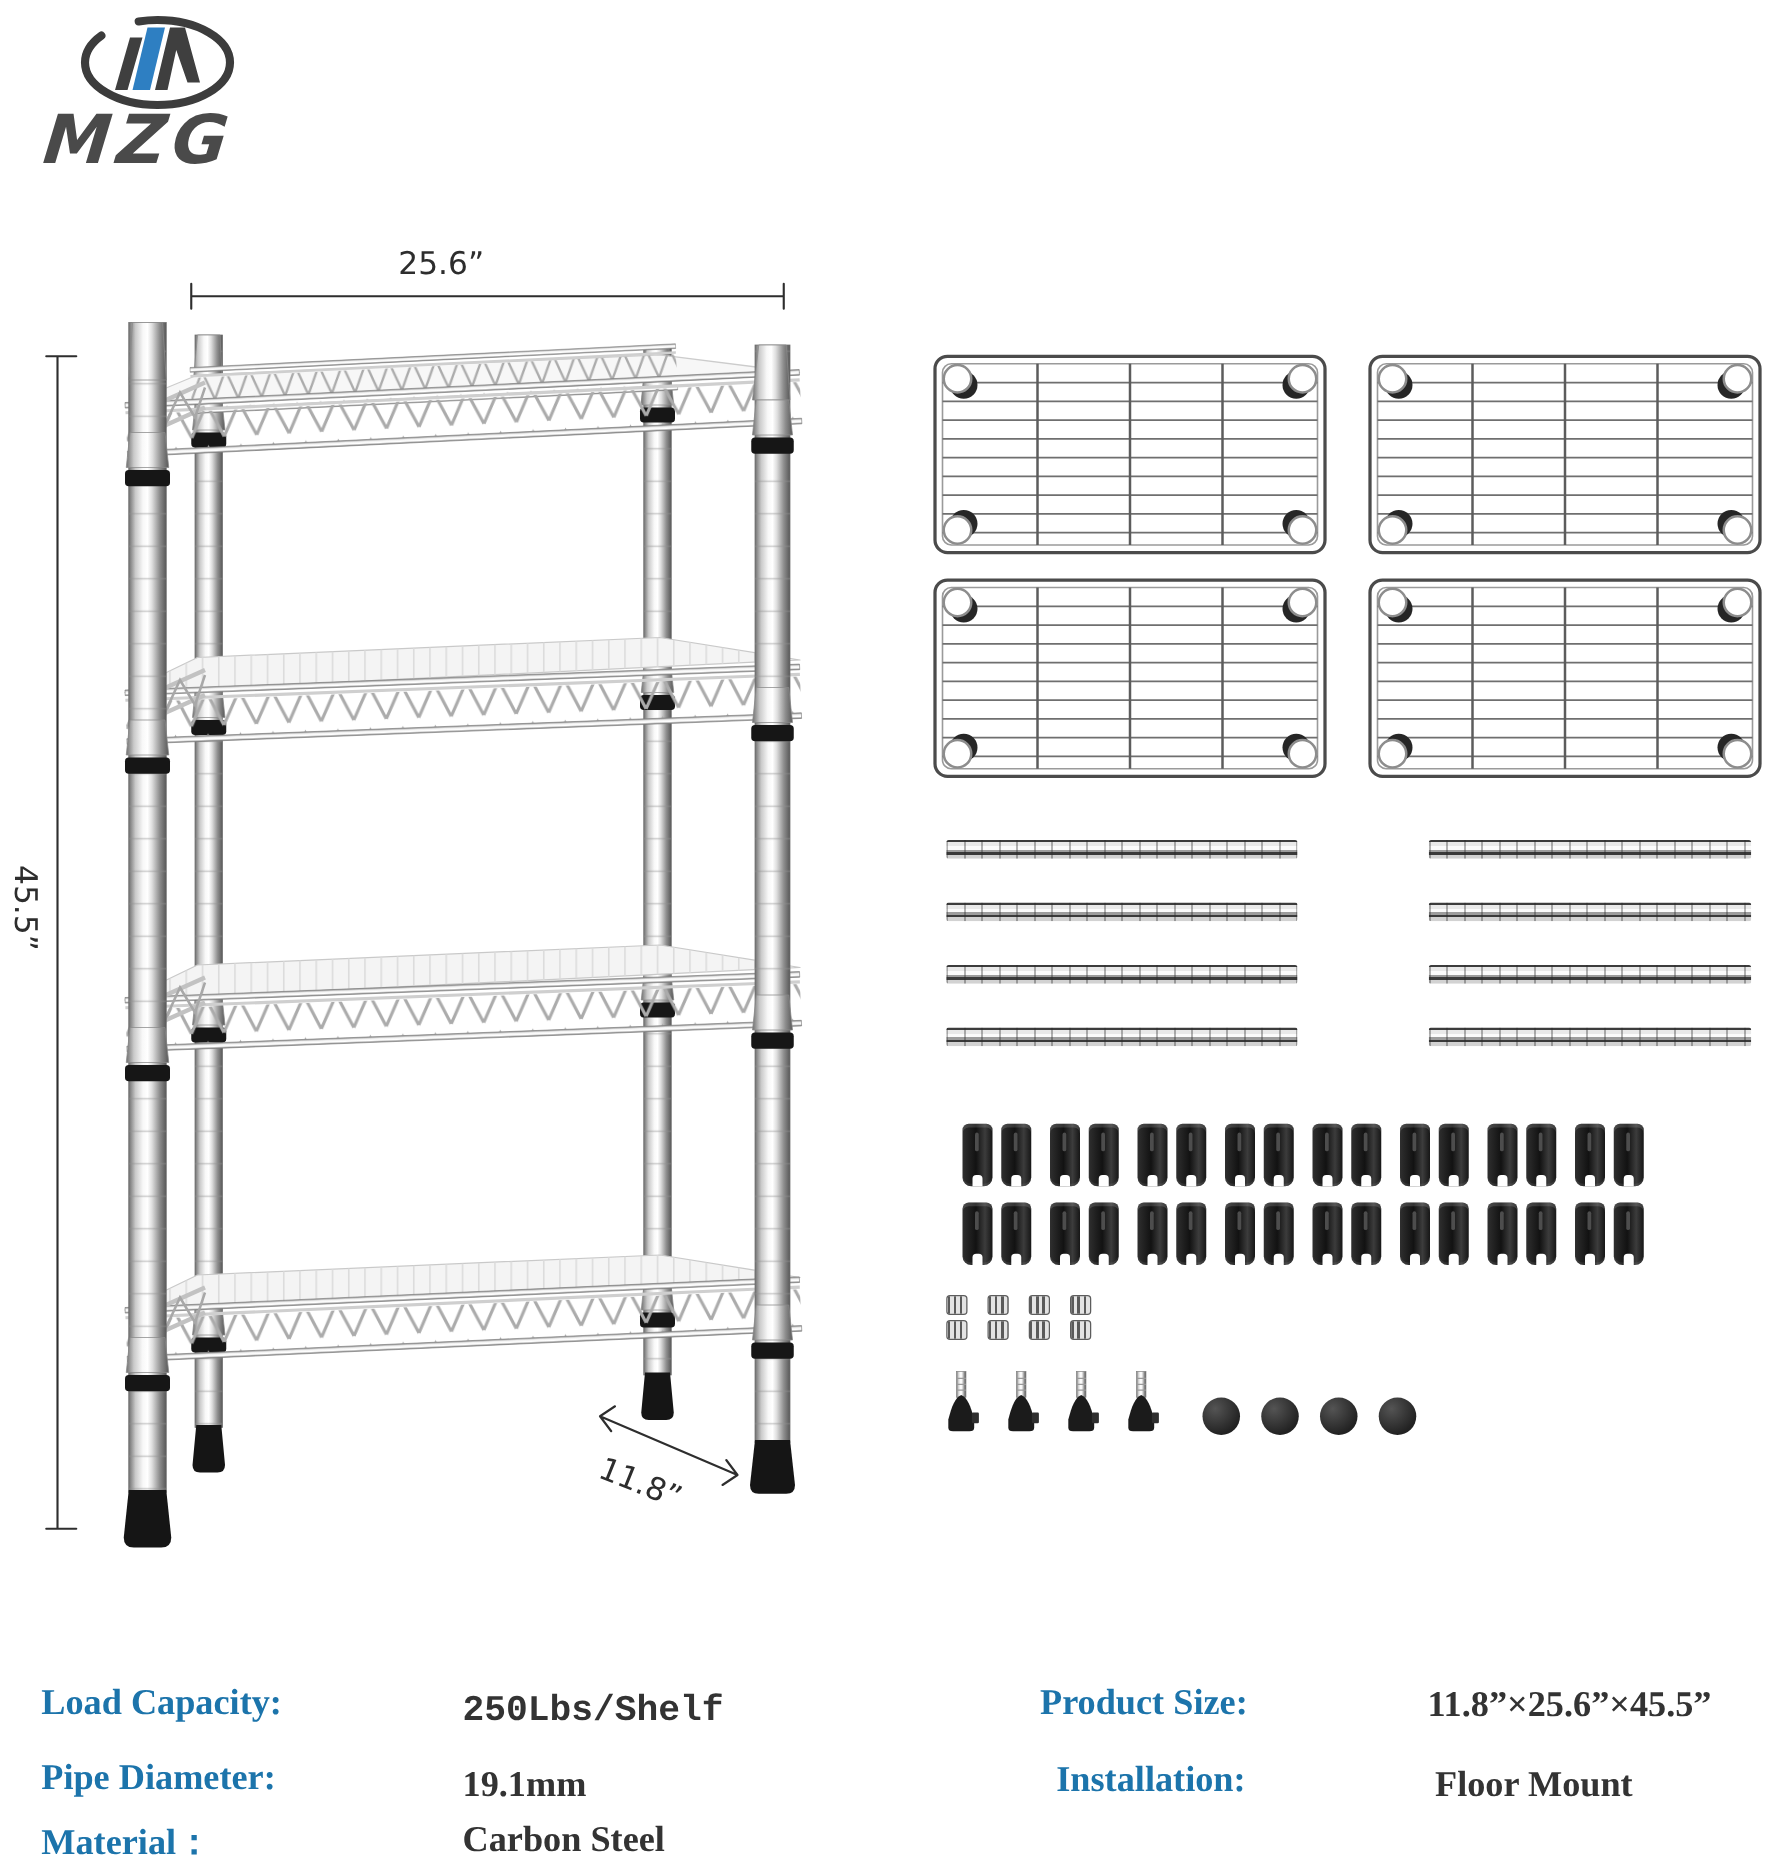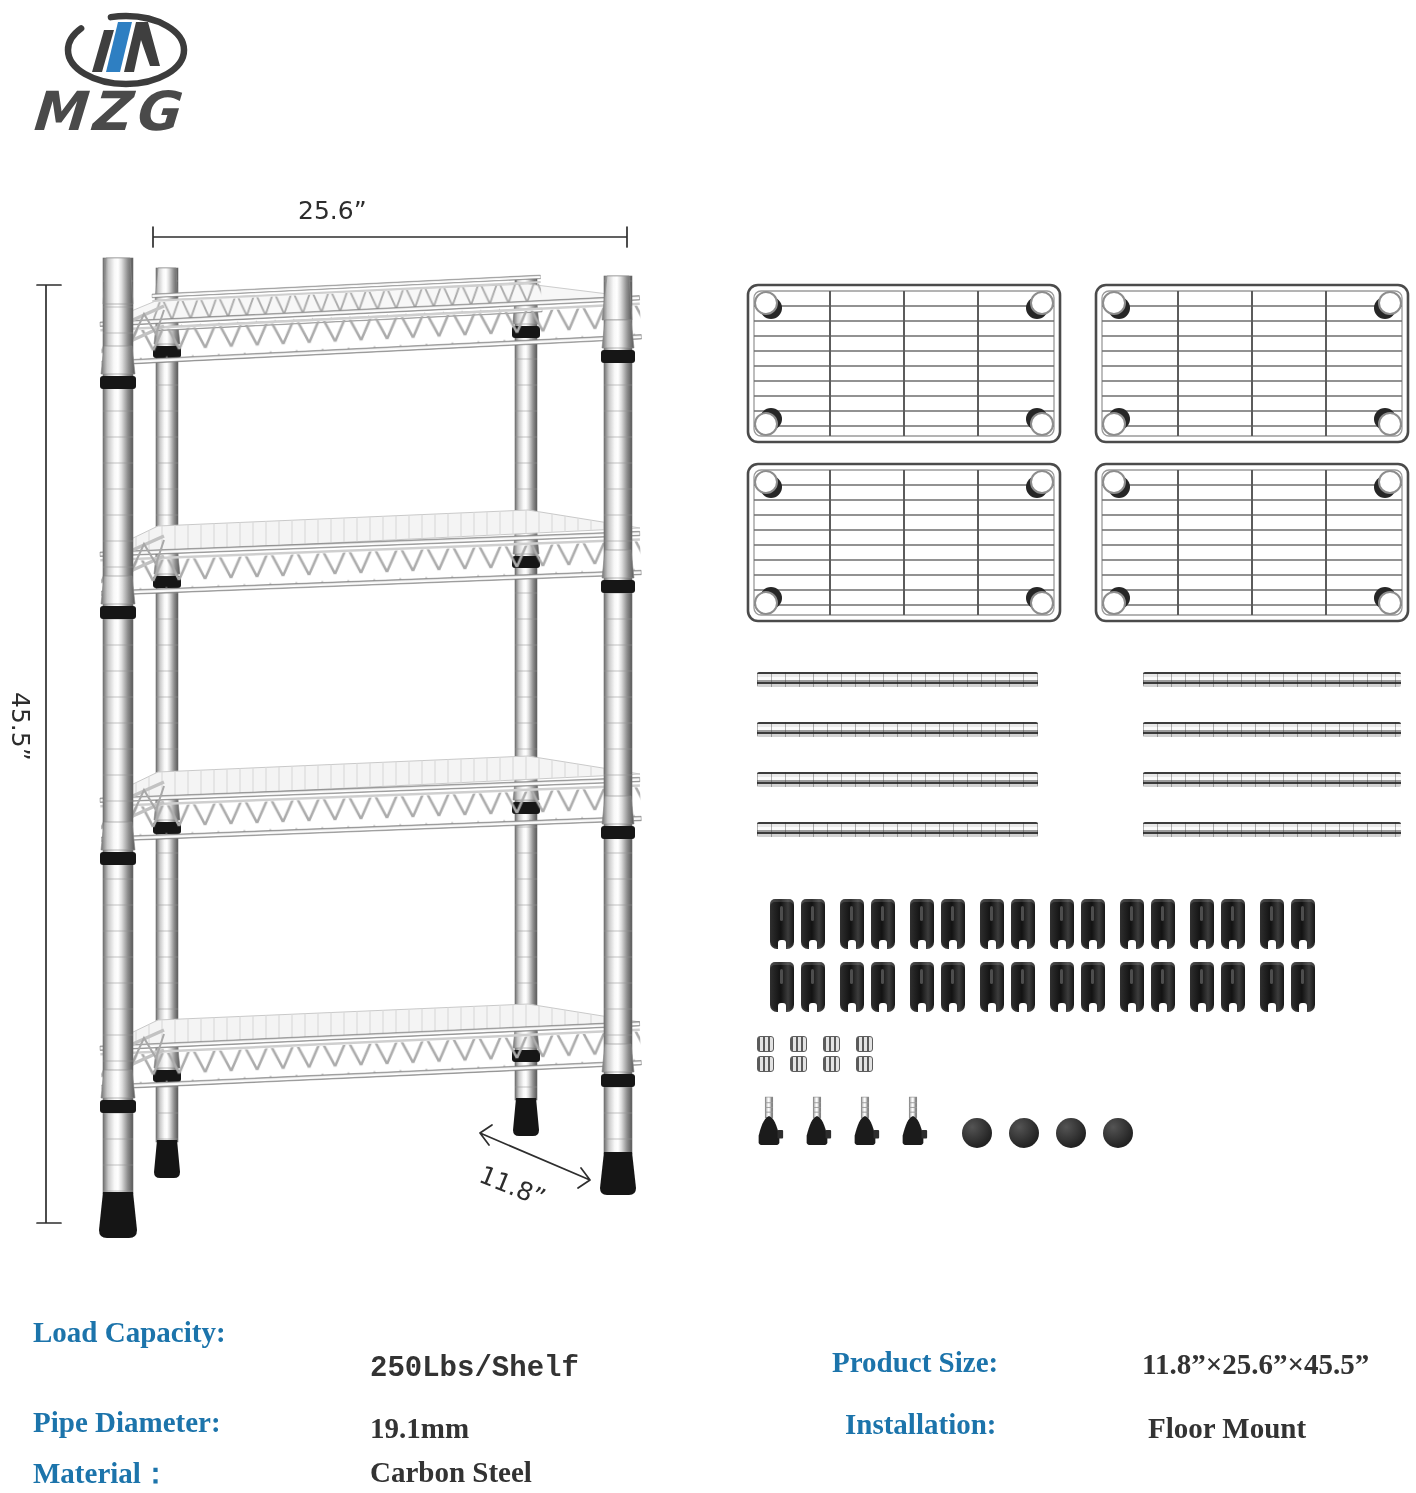--- a/index.html
+++ b/index.html
@@ -221,21 +221,21 @@
       <path d="M157,950 L177,950 L180,982 Q180,988 174,988 L160,988 Q154,988 154,982 Z"></path>
     </g>
 
     <g fill="none" stroke="#2e2e2e" stroke-width="1.7" stroke-linecap="round">
       <path d="M153,47 H627 M153,37 V57 M627,37 V57"></path>
       <path d="M46,95 V1033 M37,95 H61 M37,1033 H61"></path>
       <path d="M480,943 L590,990 M480,943 l12,-8 M480,943 l9,12 M590,990 l-12,8 M590,990 l-9,-12"></path>
     </g>
   </svg>
 
-  <div class="abs dim" style="left:298px;top:196px;width:110px;text-align:left;">25.6”</div>
+  <div class="abs dim" style="left:298px;top:196px;width:110px;text-align:center;">25.6”</div>
   <div class="abs dim dim-v" style="left:6px;top:692px;height:140px;">45.5”</div>
   <div class="abs dim" style="left:486px;top:1160px;transform:rotate(22deg);transform-origin:left top;">11.8”</div>
 
   <div class="abs shelves-grid" style="left:744px;top:281px;">
       <div class="part-shelf">
         <svg width="320" height="165" viewBox="0 0 320 165">
           <use href="#symShelf"></use>
         </svg>
       </div>
       <div class="part-shelf">
@@ -348,21 +348,21 @@
     </div>
 
   <div class="abs caps-row" style="left:962px;top:1118px;">
       <div class="cap"></div>
       <div class="cap"></div>
       <div class="cap"></div>
       <div class="cap"></div>
     </div>
 
   <div>
-    <div class="abs spec-label" style="left:33px;top:1316px;">Load Capacity:</div>
+    <div class="abs spec-label" style="left:33px;top:1346px;">Load Capacity:</div>
     <div class="abs spec-value" style="left:370px;top:1352px;font-family:Liberation Mono, monospace;">250Lbs/Shelf</div>
     <div class="abs spec-label" style="left:33px;top:1406px;text-align:center;">Pipe Diameter:</div>
     <div class="abs spec-value" style="left:370px;top:1412px;font-family:Liberation Serif, serif;">19.1mm</div>
     <div class="abs spec-label" style="left:33px;top:1454px;text-align:center;">Material：</div>
     <div class="abs spec-value" style="left:370px;top:1456px;">Carbon Steel</div>
 
     <div class="abs spec-label" style="left:832px;top:1346px;">Product Size:</div>
     <div class="abs spec-value" style="left:1142px;top:1348px;">11.8”×25.6”×45.5”</div>
     <div class="abs spec-label" style="left:845px;top:1408px;">Installation:</div>
     <div class="abs spec-value" style="left:1148px;top:1412px;">Floor Mount</div>

